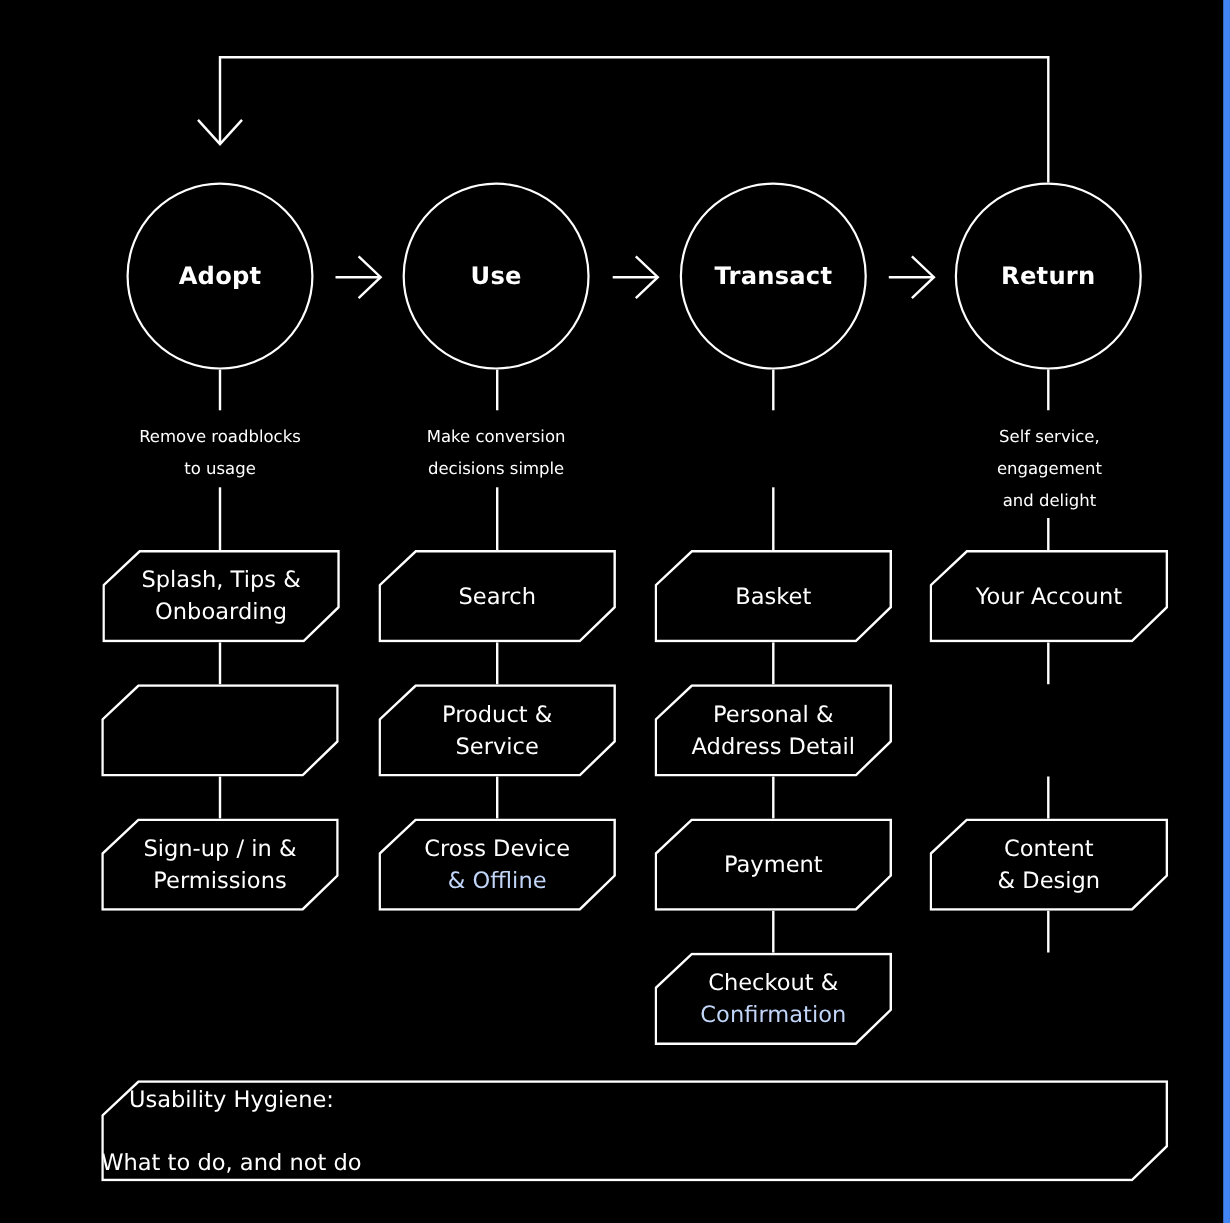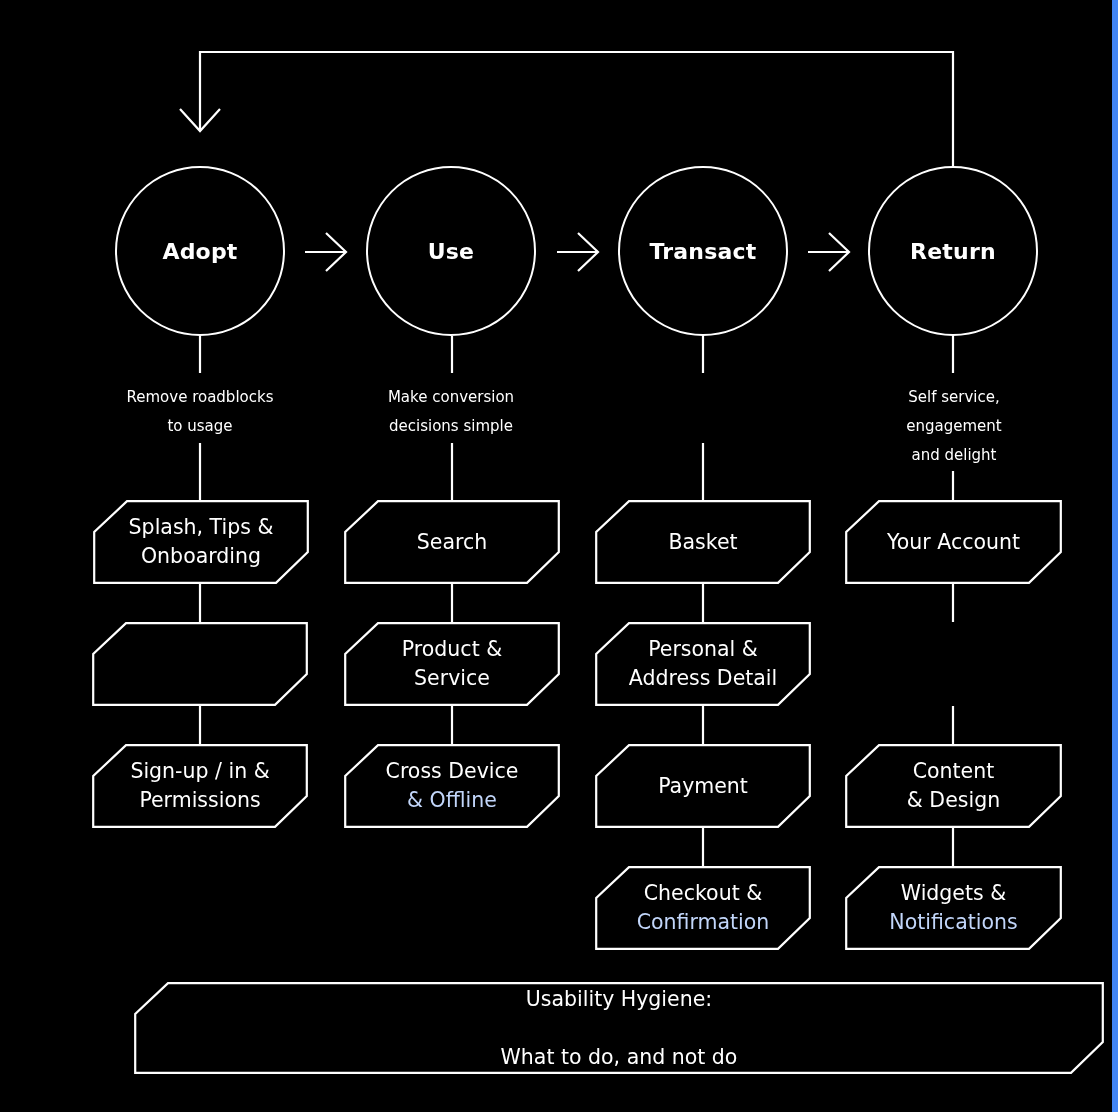--- a/index.html
+++ b/index.html
@@ -102,22 +102,20 @@
 
   
   #hygiene-bar {
     position: absolute;
     left: 92px;
     top: 982px;
     width: 970px;
     height: 92px;
     display: flex;
     align-items: center;
-    justify-content: center;
-    margin-left: 42px;
   }
   #hygiene-bar svg {
     position: absolute; left: 0; top: 0;
     width: 100%; height: 100%;
   }
   #hygiene-bar .box-text {
     position: relative; z-index: 2;
     font-size: 20.5px;
     line-height: 29px;
     text-align: center;
@@ -275,27 +273,20 @@
     </svg>
     <span class="box-text">Your Account</span>
   </div>
   <div class="bevel-box" style="left:845px; top:744px; width:217px; height:84px;">
     <svg viewBox="0 0 217 84" preserveAspectRatio="none" xmlns="http://www.w3.org/2000/svg">
       <path d="M 34 1.2 L 215.8 1.2 L 215.8 52 L 184 82.8 L 1.2 82.8 L 1.2 32 Z" fill="none" stroke="#ffffff" stroke-width="2.2"></path>
     </svg>
     <span class="box-text">Content
 &amp; Design</span>
   </div>
-  <div class="bevel-box" style="left:845px; top:866px; width:217px; height:84px;">
-    <svg viewBox="0 0 217 84" preserveAspectRatio="none" xmlns="http://www.w3.org/2000/svg">
-      <path d="M 34 1.2 L 215.8 1.2 L 215.8 52 L 184 82.8 L 1.2 82.8 L 1.2 32 Z" fill="none" stroke="#ffffff" stroke-width="2.2"></path>
-    </svg>
-    <span class="box-text"><span>Widgets &amp;
-</span><span class="dim">Notifications</span></span>
-  </div>
 
   <div id="hygiene-bar">
     <svg viewBox="0 0 970 92" preserveAspectRatio="none" xmlns="http://www.w3.org/2000/svg">
       <path d="M 34 1.2 L 968.8 1.2 L 968.8 60 L 937 90.8 L 1.2 90.8 L 1.2 32 Z" fill="none" stroke="#ffffff" stroke-width="2.2"></path>
     </svg>
     <div class="box-text">
       <div>Usability Hygiene:</div>
       <div>What to do, and not do</div>
     </div>
   </div>

